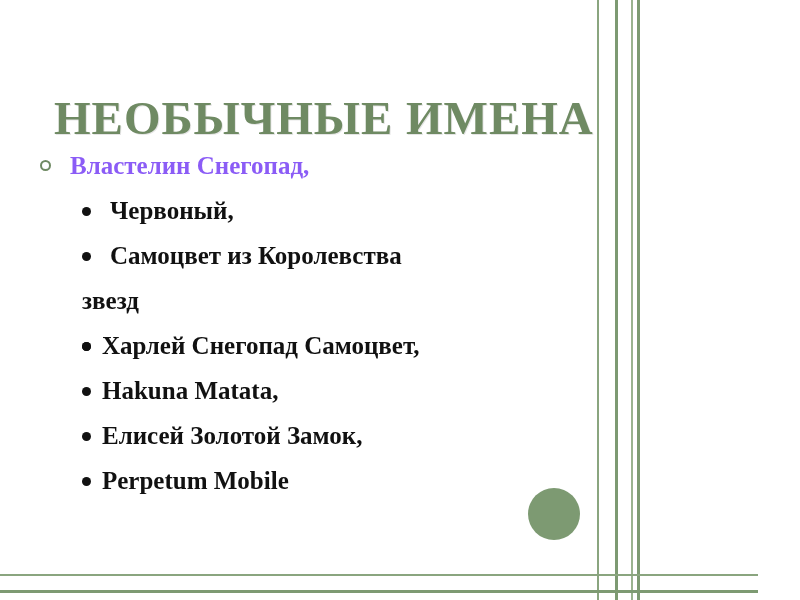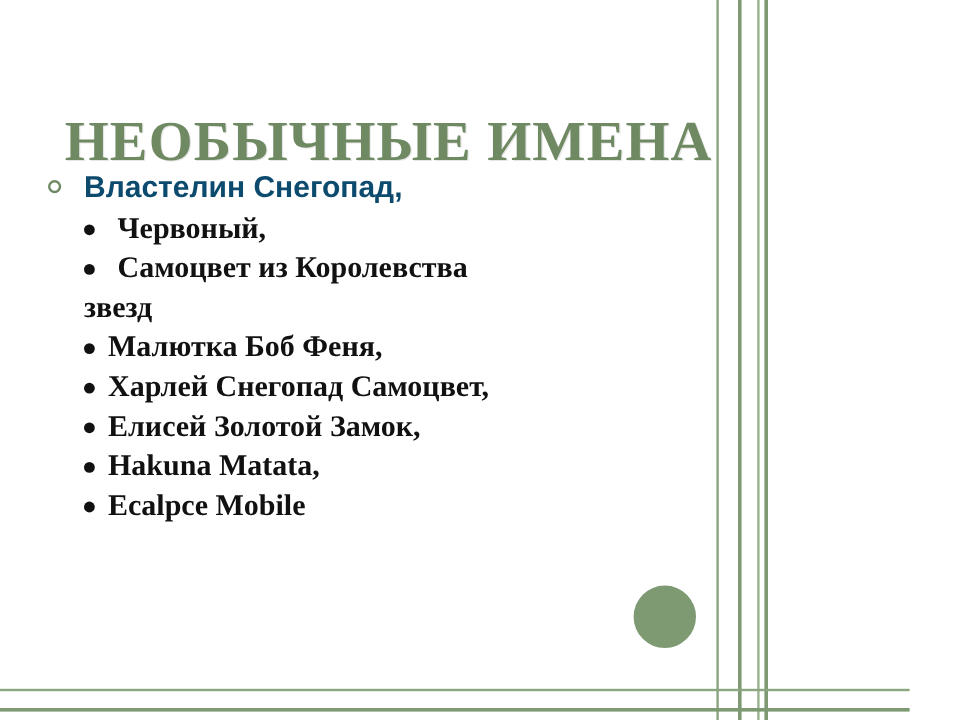--- a/index.html
+++ b/index.html
@@ -89,25 +89,25 @@
     left: 34px;
     top: 138px;
     width: 700px;
   }
 
   .lvl1 {
     position: relative;
     display: block;
     font-size: 25px;
     font-weight: bold;
-    color: #0c4a6e;
+    color: #8b5cf6;
     line-height: 1.28;
     padding-left: 36px;
-    margin: 2px 0 2px 0;
-    font-family: Liberation Sans, sans-serif;
+    margin: 12px 0 2px 0;
+    font-family: Liberation Serif, serif;
   }
   .lvl1 .hollow-bullet {
     position: absolute;
     left: 6px;
     top: 10px;
     width: 11px;
     height: 11px;
     border: 2px solid #6f8a63;
     border-radius: 50%;
     box-sizing: border-box;
@@ -115,21 +115,21 @@
   }
 
   .lvl2 {
     position: relative;
     display: block;
     font-size: 25px;
     font-weight: bold;
     color: #111111;
     line-height: 1.32;
     padding-left: 64px;
-    margin: 0;
+    margin: 12px;
     font-family: "Liberation Serif", serif;
   }
   .lvl2 .dot-bullet {
     position: absolute;
     left: 36px;
     top: 13px;
     width: 9px;
     height: 9px;
     border-radius: 50%;
     background: #111111;
@@ -138,21 +138,21 @@
   .lvl2.tight { padding-left: 56px; }
   .lvl2.tight .dot-bullet { left: 36px; }
 
   .wrapline {
     display: block;
     font-size: 25px;
     font-weight: bold;
     color: #111111;
     line-height: 1.32;
     padding-left: 36px;
-    margin: 0;
+    margin: 12px;
     font-family: "Liberation Serif", serif;
   }
 </style>
 </head>
 <body>
 
 <div class="slide">
 
   <h1 class="title">Необычные имена</h1>
 
@@ -170,41 +170,40 @@
 
     <div class="lvl2">
       <span class="dot-bullet"></span>
       <span>Самоцвет из Королевства</span>
     </div>
 
     <div class="wrapline">звезд</div>
 
     <div class="lvl2 tight">
       <span class="dot-bullet"></span>
-      <span>Малютка Боб Феня,</span>
     </div>
 
     <div class="lvl2 tight">
       <span class="dot-bullet"></span>
       <span>Харлей Снегопад Самоцвет,</span>
     </div>
 
     <div class="lvl2 tight">
       <span class="dot-bullet"></span>
+      <span>Hakuna Matata,</span>
+    </div>
+
+    <div class="lvl2 tight">
+      <span class="dot-bullet"></span>
       <span>Елисей Золотой Замок,</span>
     </div>
 
     <div class="lvl2 tight">
       <span class="dot-bullet"></span>
-      <span>Hakuna Matata,</span>
-    </div>
-
-    <div class="lvl2 tight">
-      <span class="dot-bullet"></span>
-      <span>Ecalpce Mobile</span>
+      <span>Perpetum Mobile</span>
     </div>
 
 
   </div>
 
   <div class="right-band">
     <div class="band-line l1"></div>
     <div class="band-line l2"></div>
     <div class="band-line l3"></div>
     <div class="band-line l4"></div>

